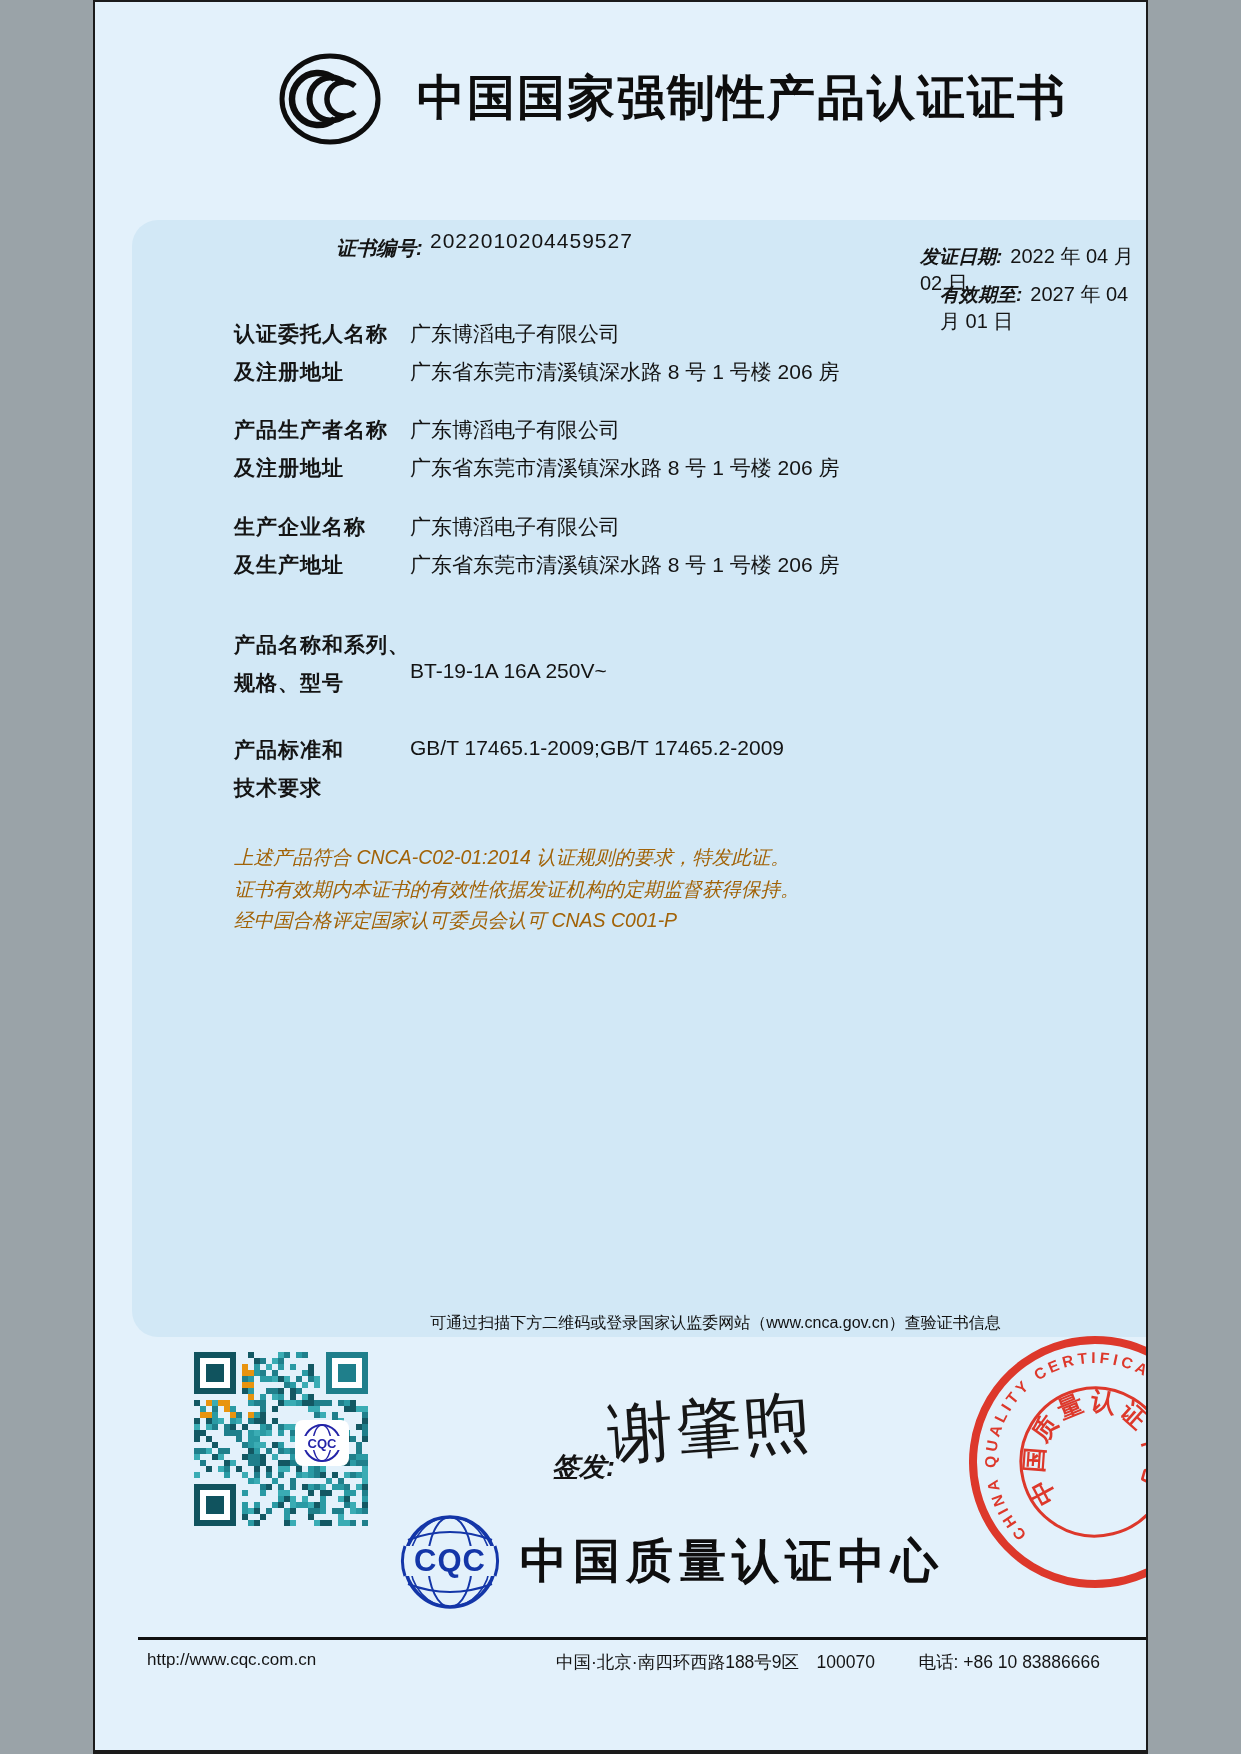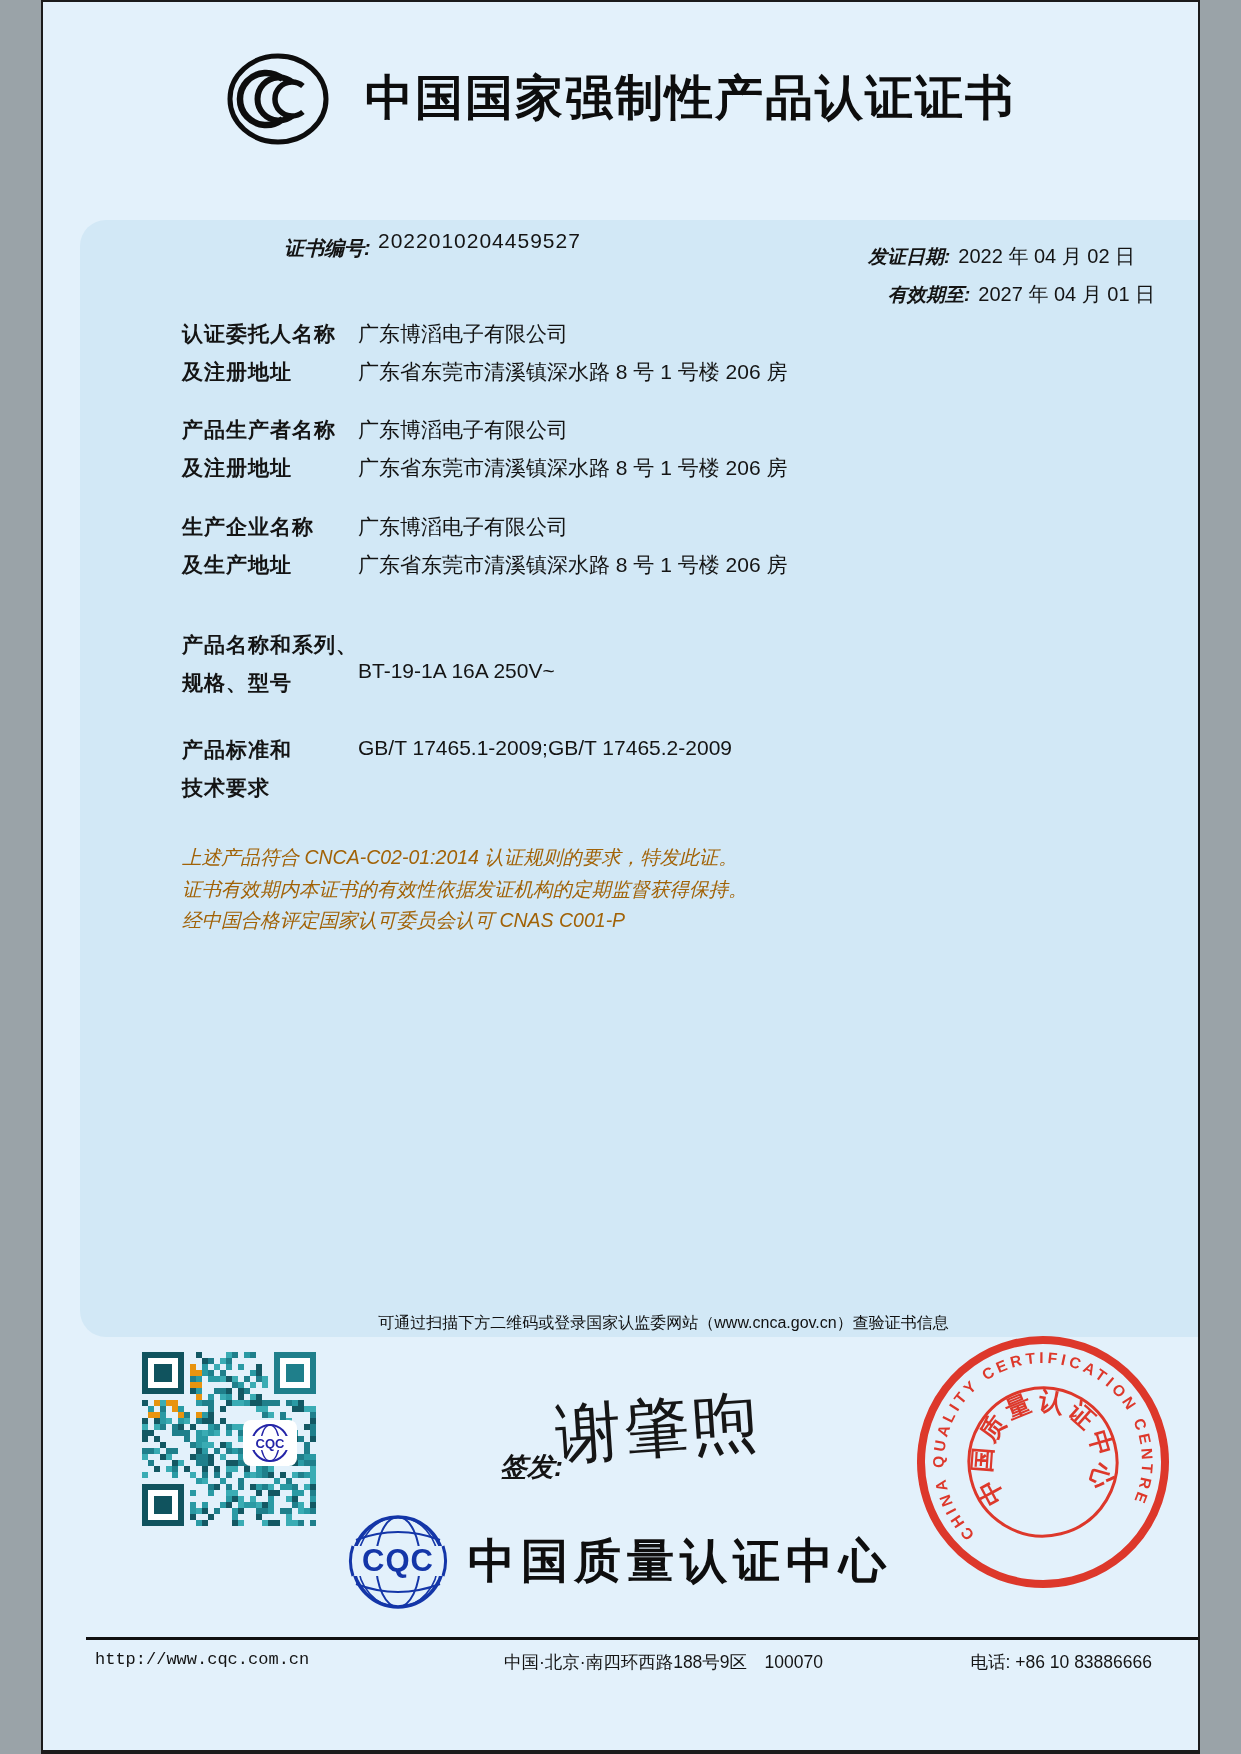--- a/index.html
+++ b/index.html
@@ -1,18 +1,18 @@
 <!DOCTYPE html>
 <html><head>
 <meta charset="utf-8">
 <style>
   html,body{margin:0;padding:0;background:#9aa3a8;}
   .page{
     position:relative;
-    width:1159px;height:1754px;
+    width:1055px;height:1754px;
     margin:0 auto;
     background:#e3f1fb;
     border:2px solid #1b1b1b;
     border-bottom-width:4px;
     box-sizing:border-box;
     overflow:hidden;
     font-family:"Liberation Sans","DejaVu Sans",sans-serif;
     color:#141414;
   }
   .abs{position:absolute;}
@@ -57,21 +57,21 @@
   
   .seal{left:868px;top:1328px;width:264px;height:264px;transform:rotate(-14deg);opacity:.93;}
   .seal text{fill:#dd2b1c;}
   .seal-en{font-size:15.5px;font-weight:bold;letter-spacing:3.6px;font-family:"Liberation Sans",sans-serif;}
   .seal-cn{font-size:25px;font-weight:bold;letter-spacing:4px;}
   
   .qr{left:99px;top:1350px;width:174px;height:174px;}
   .qr-logo{left:200px;top:1418px;}
   
   .footer-line{left:43px;top:1635px;width:1156px;height:3px;background:#111;}
-  .footer-url{left:52px;top:1648px;font-size:17px;font-family:Liberation Mono, monospace;}
+  .footer-url{left:52px;top:1648px;font-size:17px;font-family:Liberation Sans, sans-serif;}
   .footer-address{left:0;top:1648px;width:1241px;text-align:center;font-size:17.5px;}
   .footer-phone{right:46px;top:1648px;font-size:17.5px;}
 </style>
 </head>
 <body>
 
 <div class="page">
 
   <svg class="abs" style="left:183px;top:50px" width="104" height="94" viewBox="0 0 104 94">
     <ellipse cx="52" cy="47" rx="48" ry="43" fill="none" stroke="#0d0d0d" stroke-width="5"></ellipse>

